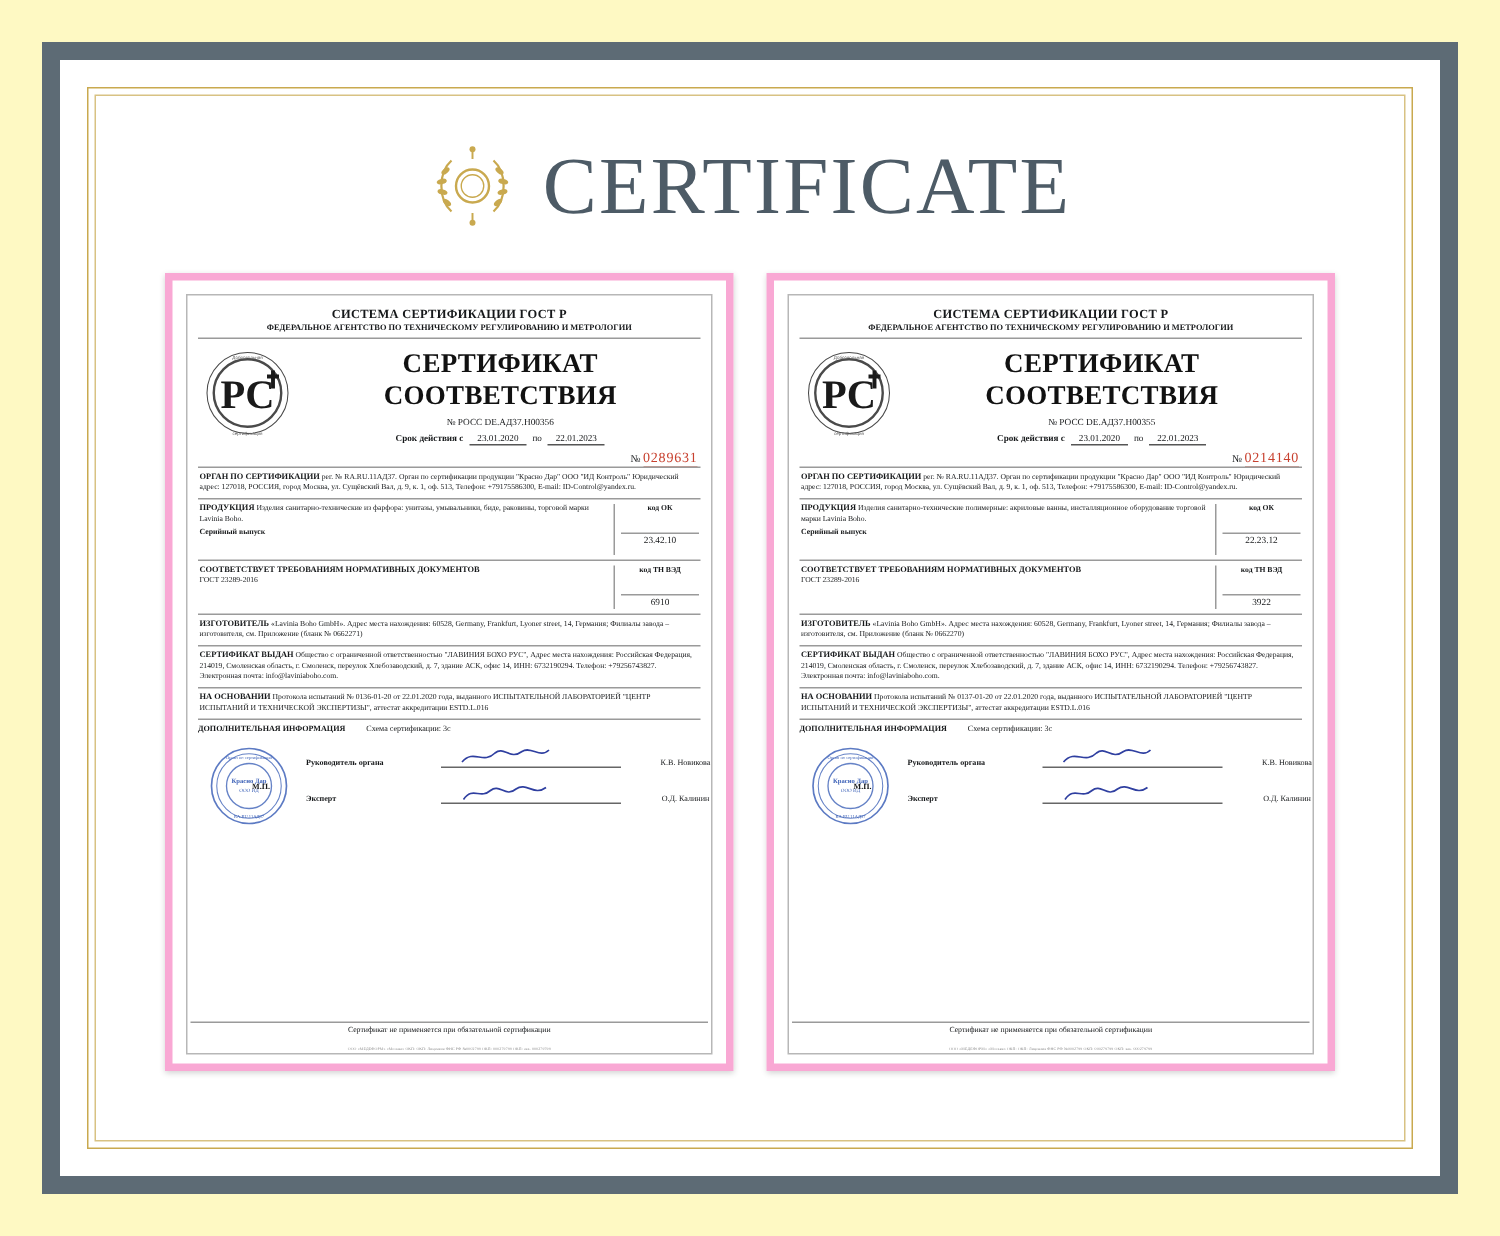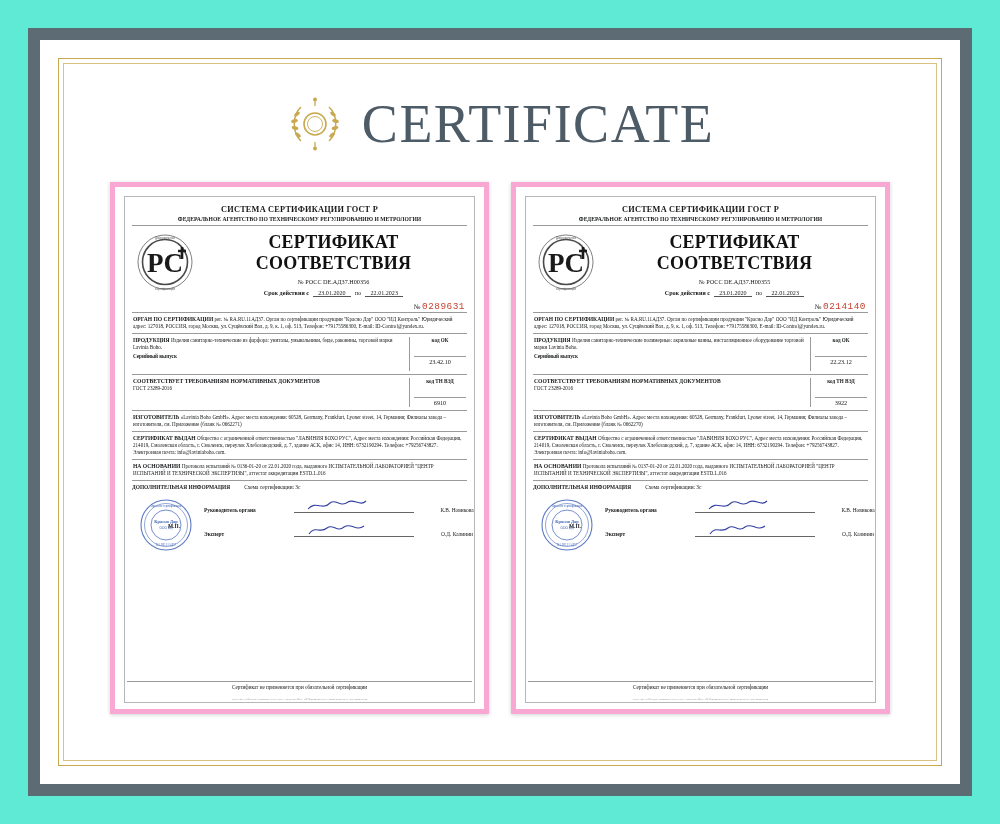--- a/index.html
+++ b/index.html
@@ -10,21 +10,21 @@
     width: 1000px;
     height: 824px;
     background: #ffffff;
     font-family: "Liberation Serif", serif;
     overflow: hidden;
   }
   .page {
     position: relative;
     width: 1000px;
     height: 824px;
-    background: #5eead4;
+    background: #fef9c3;
   }
   
   .frame-outer {
     position: absolute;
     left: 28px;
     top: 28px;
     width: 944px;
     height: 768px;
     background: #5d6b75;
     box-sizing: border-box;
@@ -172,21 +172,21 @@
     padding: 0 2px;
   }
   .blanknum {
     text-align: right;
     font-size: 7px;
     margin-top: 4px;
     padding-right: 2px;
   }
   .blanknum .num {
     color: #c8412f;
-    font-family: Liberation Mono, monospace;
+    font-family: Liberation Serif, serif;
     font-size: 9.4px;
     letter-spacing: 0.5px;
     border-bottom: 1px solid #b8442f;
   }
   .sec {
     border-top: 1px solid #9a9a9a;
     padding: 3px 1px 3px 1px;
     font-size: 5.1px;
     line-height: 1.32;
     position: relative;

